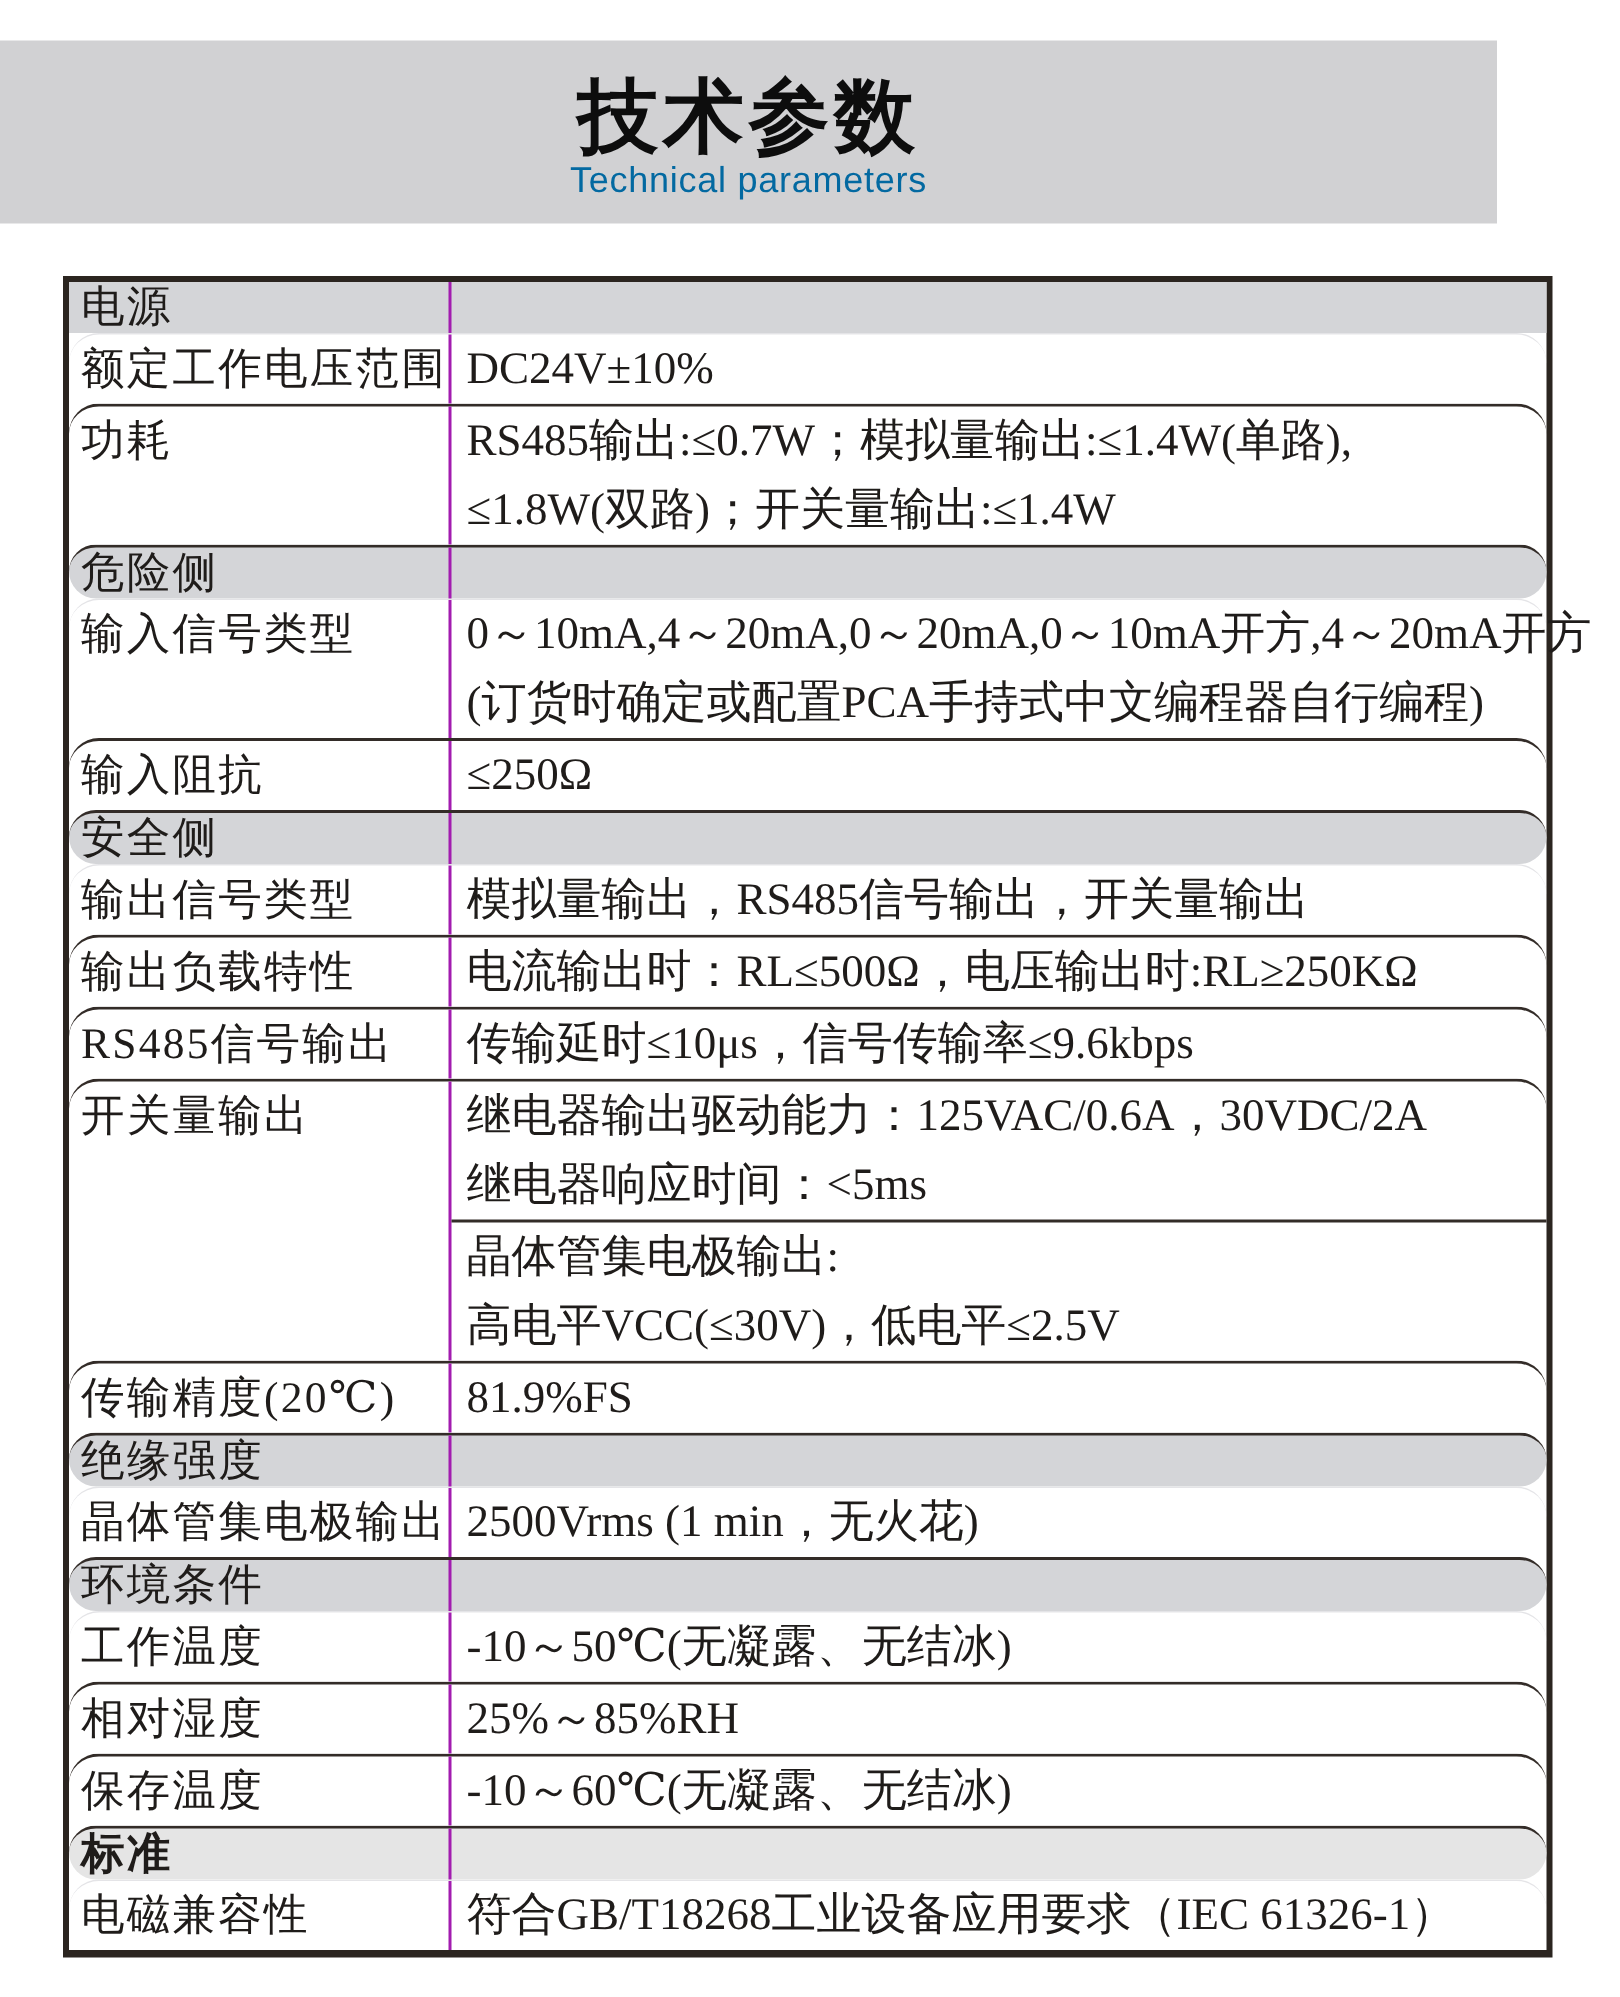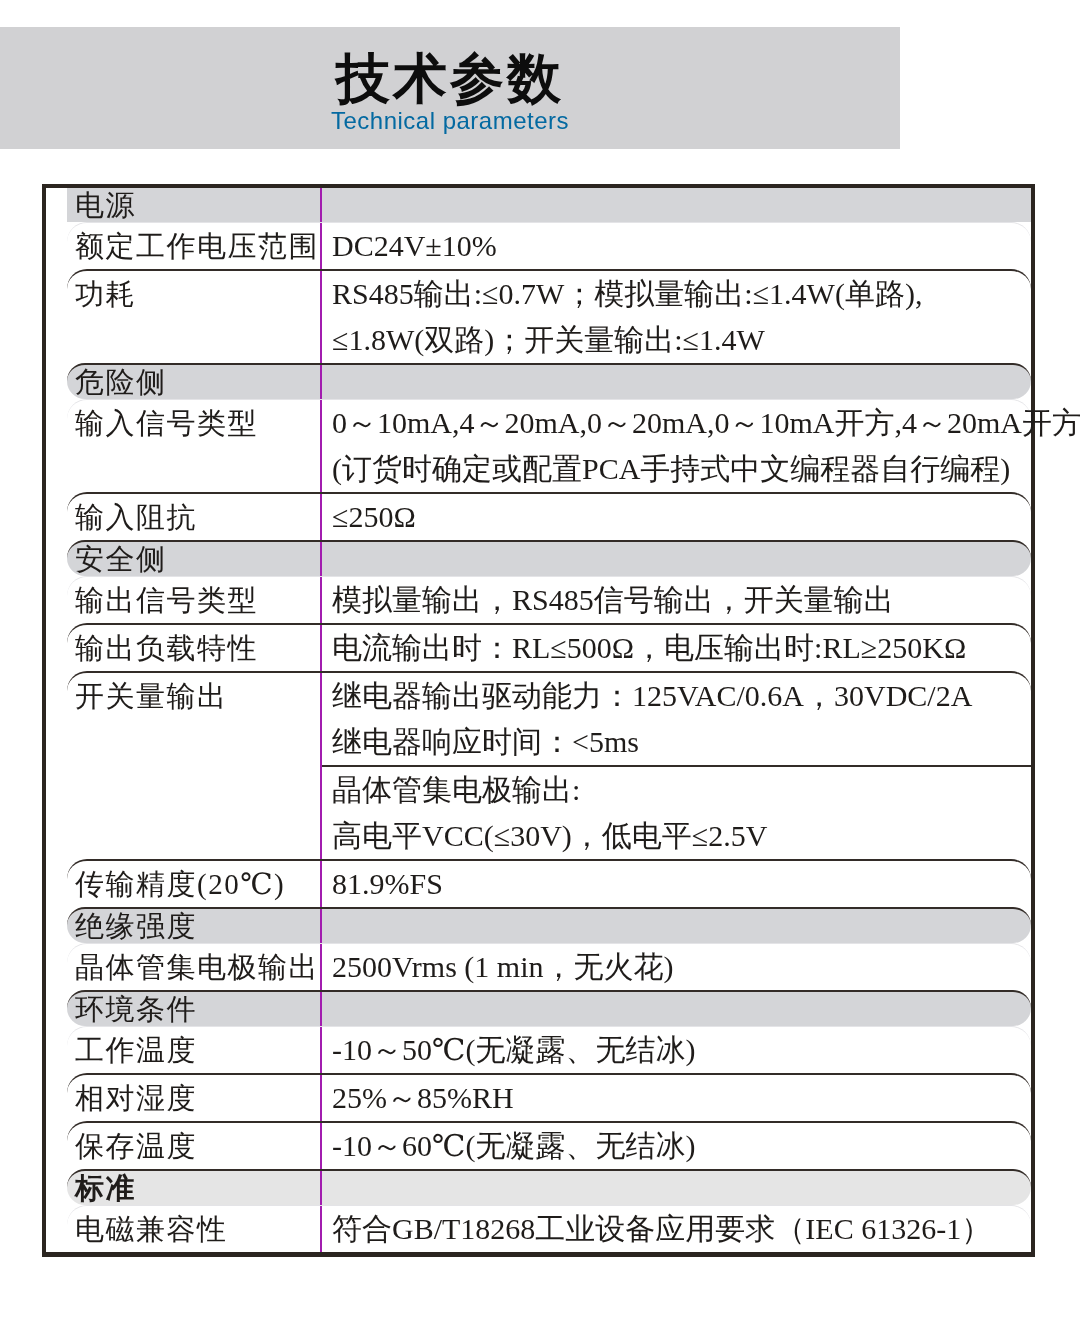--- a/index.html
+++ b/index.html
@@ -3,38 +3,37 @@
 <meta charset="utf-8">
 <style>
   html,body{margin:0;padding:0;background:#ffffff;}
   body{
     width:1080px;height:1331px;position:relative;overflow:hidden;
     font-family:"Liberation Serif","DejaVu Serif",serif;
     color:#1f1c1a;
   }
   
   .header-band{
-    position:absolute;left:0;top:27px;width:900px;height:122px;
+    position:absolute;left:0;top:27px;width:998px;height:122px;
     display:flex;flex-direction:column;align-items:center;justify-content:flex-end;
     padding-bottom:14px;box-sizing:border-box;
   }
   .header-title{
     font-family:"Liberation Sans","DejaVu Sans",sans-serif;
     font-weight:900;font-size:54px;line-height:58px;letter-spacing:3px;color:#0d0d0d;
   }
   .header-subtitle{
     font-family:"Liberation Sans","DejaVu Sans",sans-serif;
     font-weight:400;font-size:24px;line-height:28px;color:#0369a1;letter-spacing:0.5px;
   }
   
   .spec-table{
     position:absolute;left:42px;top:184px;width:993px;box-sizing:border-box;
     border-style:solid;border-color:#2b2520;border-width:4px 4px 5px 4px;
     background:#ffffff;
-    padding-left:21px;
   }
   .row{display:grid;grid-template-columns:253px 1fr;}
   .row + .row{border-top:2px solid #332c28;border-radius:20px;}
   .row.after-section{border-top:1px solid #e4e4e7;}
   .label-cell{
     padding-left:8px;box-sizing:border-box;
     font-size:29px;letter-spacing:1.5px;white-space:nowrap;overflow:hidden;
     line-height:46px;align-self:start;
   }
   .value-col{border-left:2px solid #a21caf;min-width:0;}
@@ -99,20 +98,26 @@
         <div class="value-line">模拟量输出，RS485信号输出，开关量输出</div>
       </div>
     </div>
     <div class="row data">
       <div class="label-cell">输出负载特性</div>
       <div class="value-col">
         <div class="value-line">电流输出时：RL≤500Ω，电压输出时:RL≥250KΩ</div>
       </div>
     </div>
     <div class="row data">
+      <div class="label-cell">RS485信号输出</div>
+      <div class="value-col">
+        <div class="value-line">传输延时≤10μs，信号传输率≤9.6kbps</div>
+      </div>
+    </div>
+    <div class="row data">
       <div class="label-cell">开关量输出</div>
       <div class="value-col">
         <div class="sub-cell">
           <div class="value-line">继电器输出驱动能力：125VAC/0.6A，30VDC/2A</div>
           <div class="value-line">继电器响应时间：&lt;5ms</div>
         </div>
         <div class="sub-cell">
           <div class="value-line">晶体管集电极输出:</div>
           <div class="value-line">高电平VCC(≤30V)，低电平≤2.5V</div>
         </div>

